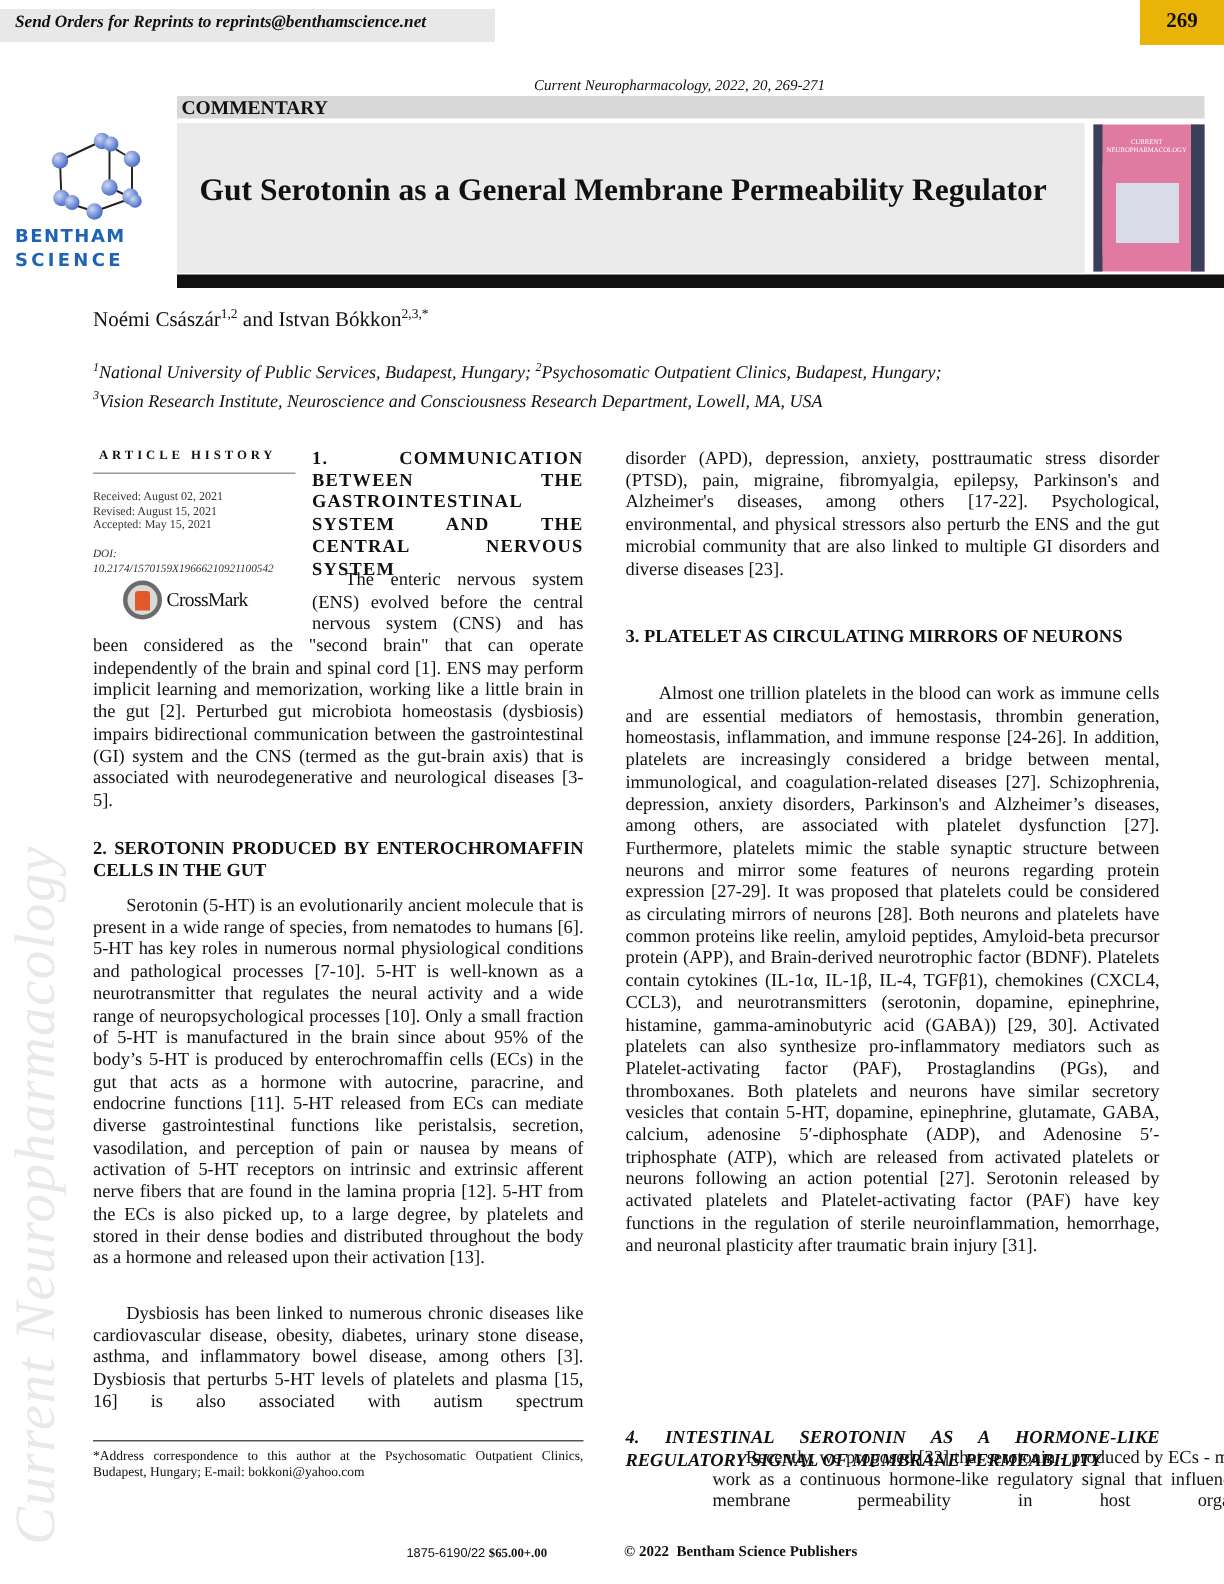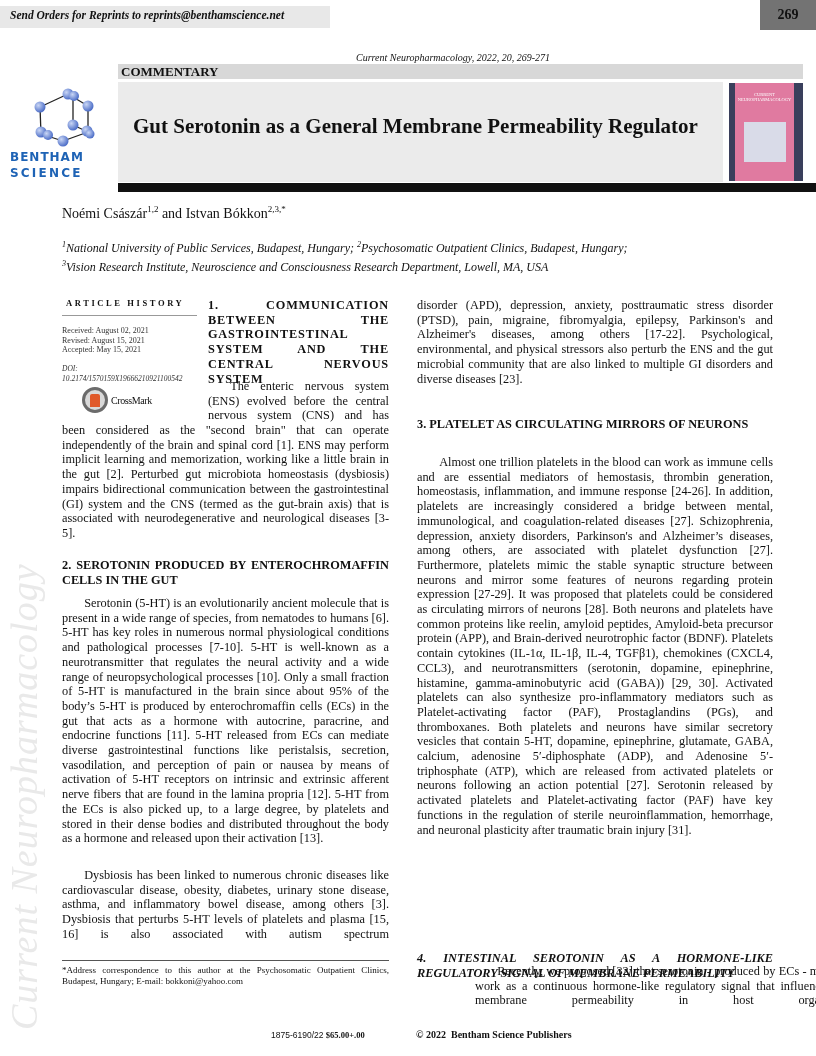--- a/index.html
+++ b/index.html
@@ -3,21 +3,21 @@
 <meta charset="utf-8">
 <style>
   html, body { margin:0; padding:0; }
   body { width:816px; height:1056px; position:relative; background:#ffffff; overflow:hidden;
          font-family:"Liberation Serif", serif; color:#111; }
   .abs { position:absolute; }
 
   
   .reprint-bar { left:0; top:6px; width:330px; height:22px; background:#e8e8e8; }
   .reprint-text { left:10px; top:9px; font-size:11.5px; font-weight:bold; font-style:italic; white-space:nowrap; }
-  .page-num { left:760px; top:0; width:56px; height:30px; background:#737373; font-size:14px; font-weight:bold;
+  .page-num { left:760px; top:0; width:56px; height:30px; background:#eab308; font-size:14px; font-weight:bold;
               display:flex; align-items:center; justify-content:center; }
 
   .journal-ref { left:356px; top:52px; font-size:10px; font-style:italic; font-weight:normal; white-space:nowrap; }
 
   .commentary-bar { left:118px; top:64px; width:685px; height:15px; background:#d8d8d8; }
   .commentary-text { left:121px; top:64px; font-size:13px; font-weight:bold; line-height:15px; }
 
   .title-bar { left:118px; top:82px; width:605px; height:100px; background:#ebebeb; }
   .title-text { left:133px; top:114px; font-size:21px; font-weight:bold; white-space:nowrap; }
 
@@ -45,21 +45,21 @@
 
   
   .ah-head { left:66px; top:298px; font-size:8.5px; font-weight:bold; letter-spacing:2.6px; }
   .ah-rule { left:62px; top:315px; width:135px; height:1px; background:#999; }
   .ah-dates { left:62px; top:326px; font-size:8px; line-height:9.5px; color:#333; }
   .ah-doi { left:62px; top:364px; font-size:7.5px; font-style:italic; line-height:9.5px; color:#333; }
   .crossmark { left:82px; top:387px; display:flex; align-items:center; gap:3px; }
   .cm-circle { width:26px; height:26px; border-radius:50%; background:#d9d9d9; border:3px solid #6b6b6b;
                box-sizing:border-box; display:flex; align-items:center; justify-content:center; }
   .cm-inner { width:10px; height:13px; background:#e0592a; border-radius:2px 2px 0 0; }
-  .cm-text { font-size:10px; letter-spacing:-0.4px; }
+  .cm-text { font-size:13px; letter-spacing:-0.4px; }
 
   
   .col { font-size:12.3px; line-height:14.7px; text-align:justify; }
   .col p { margin:0; text-indent:1.8em; }
   .col h3 { margin:0; font-size:12.3px; line-height:14.7px; font-weight:bold; text-align:justify; }
   .col .noind { text-indent:0; }
 
   .s1-head { left:208px; top:298px; width:181px; font-size:12.3px; line-height:14.7px; font-weight:bold;
              text-align:justify; letter-spacing:0.8px; }
   .s1-intro { left:208px; top:379px; width:181px; }

